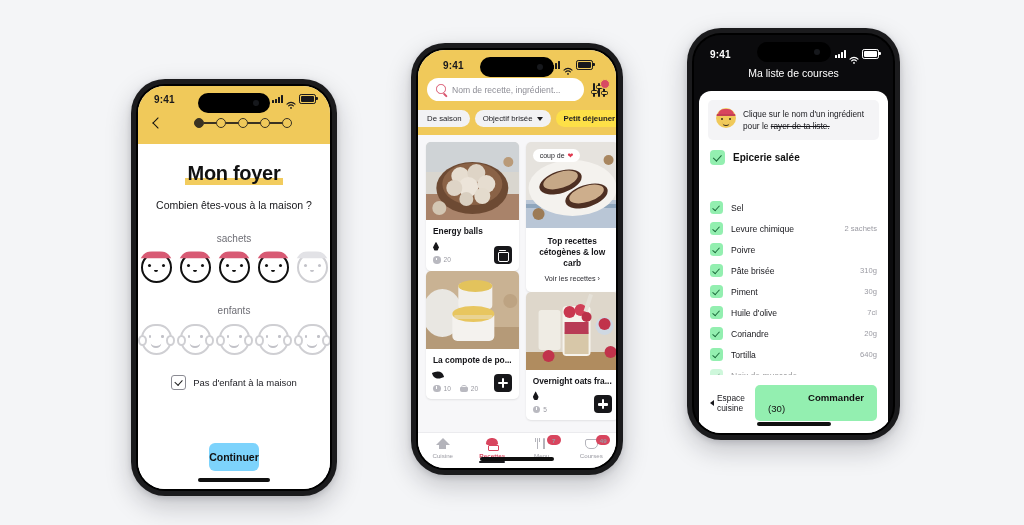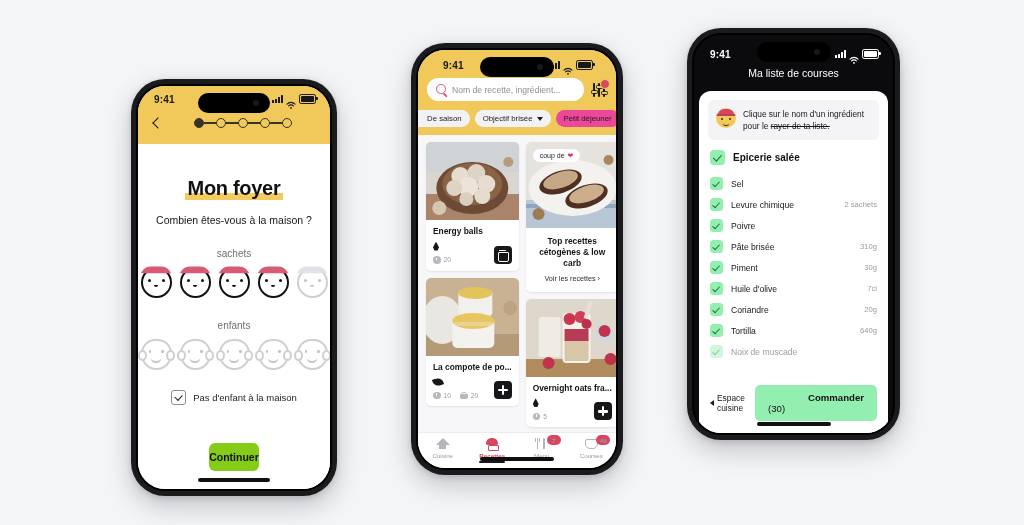--- a/index.html
+++ b/index.html
@@ -44,21 +44,21 @@
   #p1 .homebar{width:72px;}
   .p1-head{background:#f0c95a;padding:0 0 14px 0;}
   .p1-navrow{display:flex;align-items:center;padding:4px 14px 0 12px;gap:10px;}
   .chev-back{width:14px;height:14px;position:relative;flex:0 0 auto;}
   .chev-back::before{content:"";position:absolute;left:4px;top:2.5px;width:7px;height:7px;
       border-left:1.8px solid #111;border-bottom:1.8px solid #111;transform:rotate(45deg);}
   .stepper{display:flex;align-items:center;flex:1;justify-content:center;margin-left:-4px;}
   .stepper .dot{width:8px;height:8px;border-radius:50%;border:1.6px solid #3a3222;background:transparent;flex:0 0 auto;}
   .stepper .dot.on{background:#3a3222;}
   .stepper .ln{width:12px;height:1.6px;background:#3a3222;flex:0 0 auto;}
-  .p1-body{flex:1;background:#fff;display:flex;flex-direction:column;align-items:center;padding-top:33px;}
+  .p1-body{flex:1;background:#fff;display:flex;flex-direction:column;align-items:center;padding-top:18px;}
   .p1-title{font-size:20px;font-weight:bold;color:#111;position:relative;letter-spacing:-.3px;}
   .p1-title::after{content:"";position:absolute;left:-3px;right:-3px;bottom:0px;height:7px;
                    background:#f2cc5e;z-index:-1;}
   .p1-title-wrap{position:relative;z-index:1;}
   .p1-sub{font-size:10.5px;color:#16161a;margin-top:14px;}
   .grp-label{font-size:10px;color:#6e6e75;margin-top:22px;}
   .faces{display:flex;gap:8px;margin-top:8px;}
   .face{width:27px;height:27px;border-radius:50%;position:relative;}
   .face.adult{background:#fff;border:2.6px solid #111;}
   .face.adult .hair{position:absolute;left:-2.6px;right:-2.6px;top:-2.6px;height:12px;
@@ -80,21 +80,21 @@
   .face.kid .ear.l{left:-5px}.face.kid .ear.r{right:-5px}
   .face.kid .eye{position:absolute;top:9px;width:2.6px;height:2.6px;border-radius:50%;background:#c2c2c8;z-index:2;}
   .face.kid .eye.l{left:6px}.face.kid .eye.r{right:6px}
   .face.kid .smile{position:absolute;left:50%;transform:translateX(-50%);top:13px;width:11px;height:7px;
         border-bottom:2px solid #c2c2c8;border-radius:0 0 12px 12px;z-index:2;}
   .cb-row{display:flex;align-items:center;gap:7px;margin-top:20px;}
   .cbox{width:13px;height:13px;border:1.2px solid #8b8b93;border-radius:3px;position:relative;background:#fff;}
   .cbox::after{content:"";position:absolute;left:3.4px;top:2.2px;width:3.6px;height:6.4px;
         border-right:1.6px solid #222;border-bottom:1.6px solid #222;transform:rotate(42deg);}
   .cb-row span{font-size:9.5px;color:#24242a;}
-  .p1-cta{margin:auto 11px 18px 11px;background:#84cc16;border-radius:6px;height:28px;
+  .p1-cta{margin:auto 11px 18px 11px;background:#7dd3fc;border-radius:6px;height:28px;
           display:flex;align-items:center;justify-content:center;font-size:10.5px;font-weight:bold;color:#111;}
 
   
   #p2{left:411px;top:43px;width:212px;height:432px;}
   #p2 .notch{top:7px;width:74px;height:20px;}
   #p2 .homebar{width:74px;}
   .p2-head{background:#f0c95a;padding:2px 9px 8px 9px;}
   .searchrow{display:flex;align-items:center;gap:7px;}
   .searchbox{flex:1;height:23px;background:#fff;border-radius:12px;display:flex;align-items:center;
              gap:5px;padding:0 9px;}
@@ -109,26 +109,26 @@
   .sliders i:nth-child(1){left:2px}.sliders i:nth-child(2){left:7px}.sliders i:nth-child(3){left:12px}
   .sliders b{position:absolute;width:5px;height:2.6px;background:#f0c95a;border:1.4px solid #1b1b1b;border-radius:1.5px;}
   .sliders b:nth-child(4){left:0px;top:8px}.sliders b:nth-child(5){left:5px;top:3px}
   .sliders b:nth-child(6){left:10px;top:9px}
   .sliders .badge{position:absolute;right:-3px;top:-3px;width:8px;height:8px;border-radius:50%;
      background:#d84a63;border:1px solid #f0c95a;}
   .chips{display:flex;gap:5px;margin-top:9px;padding-left:2px;}
   .chip{background:#f2f2f4;border-radius:11px;height:17px;display:flex;align-items:center;gap:4px;
         padding:0 8px;font-size:7.8px;color:#1d1d22;white-space:nowrap;}
   .chip.first{margin-left:-11px;border-radius:0 11px 11px 0;padding-left:9px;}
-  .chip.sel{background:#ec4899;font-weight:normal;}
+  .chip.sel{background:#fde047;font-weight:bold;}
   .caret{width:0;height:0;border-left:3.2px solid transparent;border-right:3.2px solid transparent;
          border-top:4px solid #1d1d22;}
   .p2-feed{flex:1;background:#f7f7f9;padding:7px 8px 0 8px;overflow:hidden;}
   .grid{display:flex;gap:7px;}
-  .col{flex:1;display:flex;flex-direction:column;gap:7px;}
+  .col{flex:1;display:flex;flex-direction:column;}
   .rcard{background:#fff;border-radius:5px;overflow:hidden;box-shadow:0 1px 2px rgba(0,0,0,.09);}
   .rimg{height:78px;position:relative;}
   .rbody{padding:6px 7px 7px 7px;position:relative;}
   .rtitle{font-size:8.4px;font-weight:bold;color:#141418;line-height:1.2;
           white-space:nowrap;overflow:hidden;text-overflow:ellipsis;}
   .tagline{margin-top:5px;height:10px;display:flex;align-items:center;}
   .drop{width:6px;height:9px;background:#17171a;border-radius:50% 50% 50% 50%/60% 60% 40% 40%;
         transform:rotate(0deg);clip-path:polygon(50% 0,100% 62%,78% 100%,22% 100%,0 62%);}
   .leaf{width:10px;height:8px;background:#17171a;border-radius:0 70% 0 70%;transform:rotate(-20deg);}
   .metarow{display:flex;align-items:center;gap:9px;margin-top:5px;}
@@ -204,21 +204,21 @@
   .tick.big{width:15px;height:15px;border-radius:4px;}
   .tick.big::after{left:5px;top:3px;width:3.8px;height:6.6px;}
   .fadeRow{opacity:.45;}
   .p3-actions{flex:0 0 auto;background:#fff;display:flex;align-items:center;justify-content:space-between;
               padding:9px 11px 12px 11px;gap:8px;border-top:1px solid #fff;}
   .backlink{font-size:8.4px;color:#17171c;display:flex;align-items:center;gap:3px;}
   .backlink .c{width:0;height:0;border-top:3px solid transparent;border-bottom:3px solid transparent;
      border-right:4px solid #17171c;}
   .orderbtn{background:#93efb0;border-radius:5px;padding:7px 13px;font-size:9.6px;color:#111;}
   .orderbtn b{font-weight:bold;margin-left:40px;}
-  .listscroll{flex:1;overflow:hidden;}
+  .listscroll{flex:1;overflow:hidden;margin-top:24px;}
 </style>
 </head>
 <body>
 
 <div class="stage">
 
   <div class="phone" id="p1">
     <div class="bezel">
       <div class="screen">
         <div class="notch">

